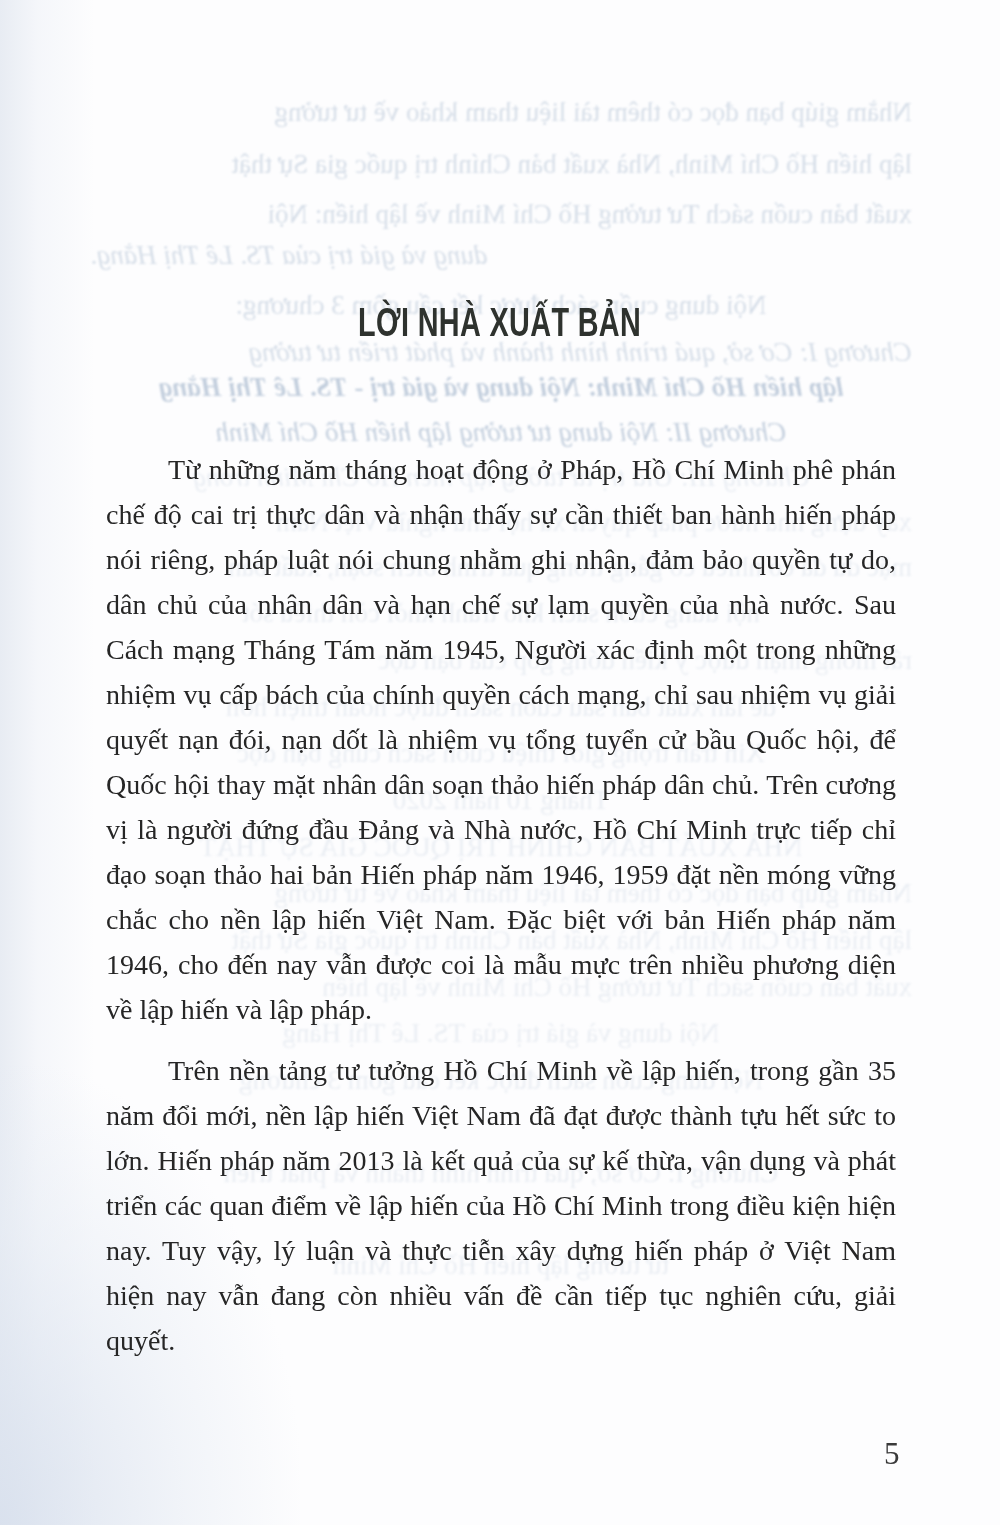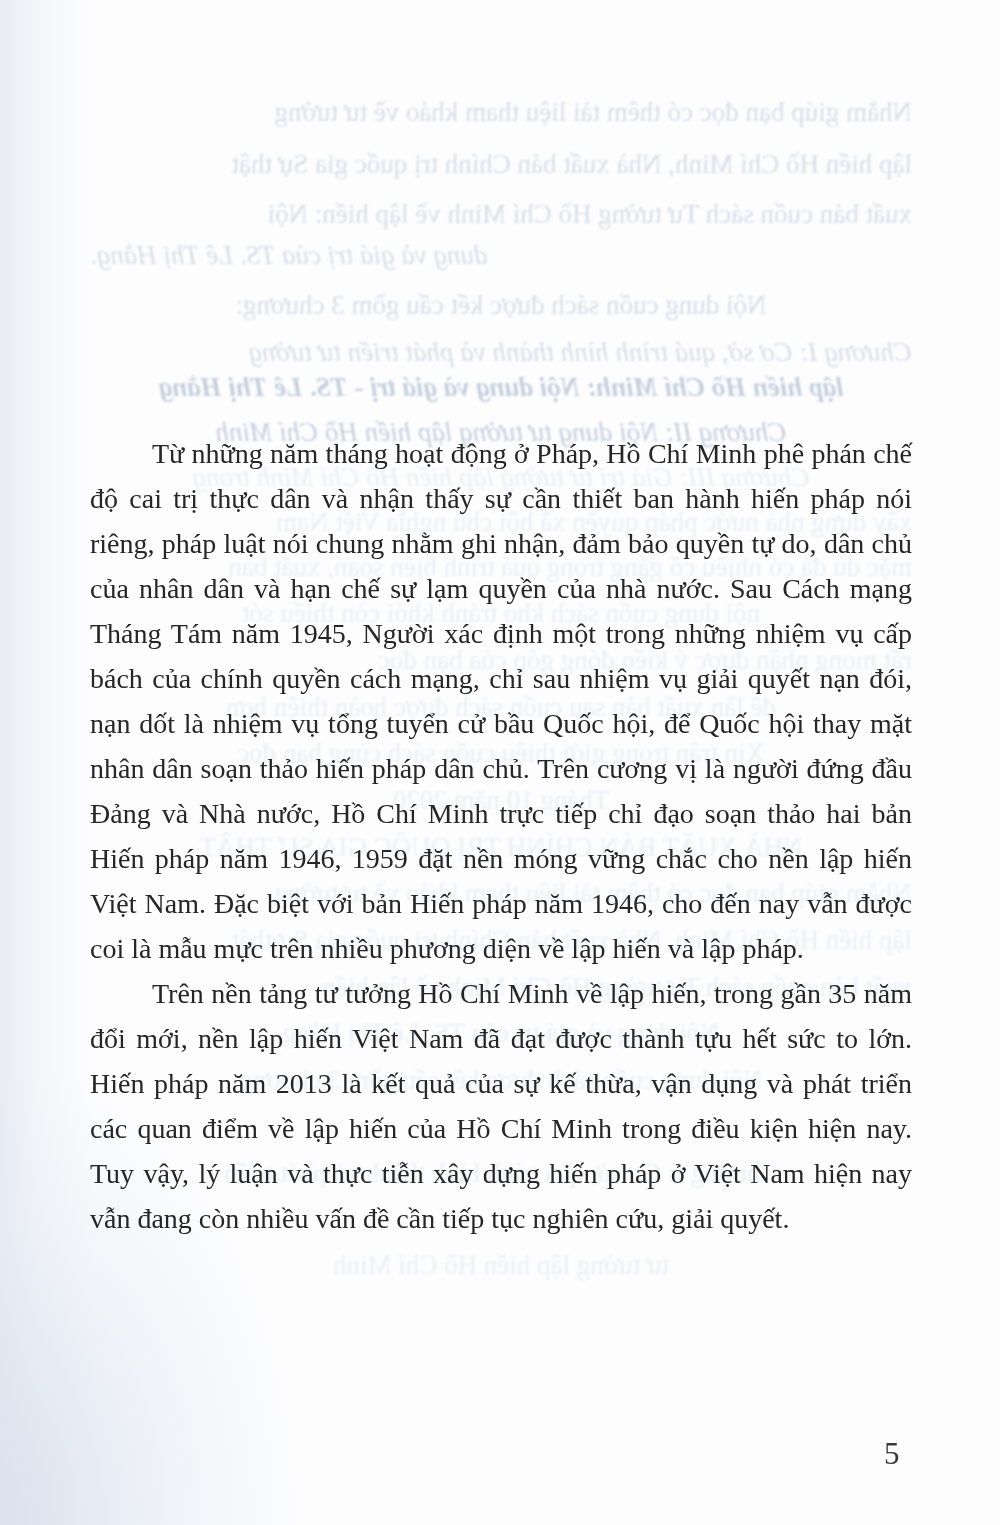--- a/index.html
+++ b/index.html
@@ -53,21 +53,21 @@
     color:#2e322e;
     transform:scaleX(0.72);
     transform-origin:center;
     white-space:nowrap;
   }
   .body-text{
     position:absolute;left:90px;top:431px;width:822px;
     font-size:28px;line-height:45px;color:#262626;
     text-align:justify;
   }
-  .body-text p.para{margin:0;text-indent:62px;}
+  .body-text p.para{margin:16px;text-indent:62px;}
   .page-number{
     position:absolute;left:884px;top:1436px;
     font-size:31px;color:#3a3a3a;
   }
 </style>
 </head>
 <body>
 
 <div class="page">
 
@@ -94,20 +94,23 @@
       <div class="ghost-line side-center str-faint" style="top: 832px;">NHÀ XUẤT BẢN CHÍNH TRỊ QUỐC GIA SỰ THẬT</div>
       <div class="ghost-line side-full str-faint" style="top: 878px;">Nhằm giúp bạn đọc có thêm tài liệu tham khảo về tư tưởng</div>
       <div class="ghost-line side-full str-faint" style="top: 925px;">lập hiến Hồ Chí Minh, Nhà xuất bản Chính trị quốc gia Sự thật</div>
       <div class="ghost-line side-full str-faint" style="top: 972px;">xuất bản cuốn sách Tư tưởng Hồ Chí Minh về lập hiến</div>
       <div class="ghost-line side-center str-faint" style="top: 1018px;">Nội dung và giá trị của TS. Lê Thị Hằng</div>
       <div class="ghost-line side-center str-faint" style="top: 1065px;">Nội dung cuốn sách được kết cấu gồm 3 chương</div>
       <div class="ghost-line side-center str-faint" style="top: 1158px;">Chương I: Cơ sở, quá trình hình thành và phát triển</div>
       <div class="ghost-line side-center str-faint" style="top: 1250px;">tư tưởng lập hiến Hồ Chí Minh</div>
     </div>
 
+  <div class="heading-wrap">
+    <span class="heading">LỜI NHÀ XUẤT BẢN</span>
+  </div>
 
   <div class="body-text" id="body-text">
       <p class="para">Từ những năm tháng hoạt động ở Pháp, Hồ Chí Minh phê phán chế độ cai trị thực dân và nhận thấy sự cần thiết ban hành hiến pháp nói riêng, pháp luật nói chung nhằm ghi nhận, đảm bảo quyền tự do, dân chủ của nhân dân và hạn chế sự lạm quyền của nhà nước. Sau Cách mạng Tháng Tám năm 1945, Người xác định một trong những nhiệm vụ cấp bách của chính quyền cách mạng, chỉ sau nhiệm vụ giải quyết nạn đói, nạn dốt là nhiệm vụ tổng tuyển cử bầu Quốc hội, để Quốc hội thay mặt nhân dân soạn thảo hiến pháp dân chủ. Trên cương vị là người đứng đầu Đảng và Nhà nước, Hồ Chí Minh trực tiếp chỉ đạo soạn thảo hai bản Hiến pháp năm 1946, 1959 đặt nền móng vững chắc cho nền lập hiến Việt Nam. Đặc biệt với bản Hiến pháp năm 1946, cho đến nay vẫn được coi là mẫu mực trên nhiều phương diện về lập hiến và lập pháp.</p>
       <p class="para">Trên nền tảng tư tưởng Hồ Chí Minh về lập hiến, trong gần 35 năm đổi mới, nền lập hiến Việt Nam đã đạt được thành tựu hết sức to lớn. Hiến pháp năm 2013 là kết quả của sự kế thừa, vận dụng và phát triển các quan điểm về lập hiến của Hồ Chí Minh trong điều kiện hiện nay. Tuy vậy, lý luận và thực tiễn xây dựng hiến pháp ở Việt Nam hiện nay vẫn đang còn nhiều vấn đề cần tiếp tục nghiên cứu, giải quyết.</p>
     </div>
 
   <div class="page-number">5</div>
 
 </div>
 

